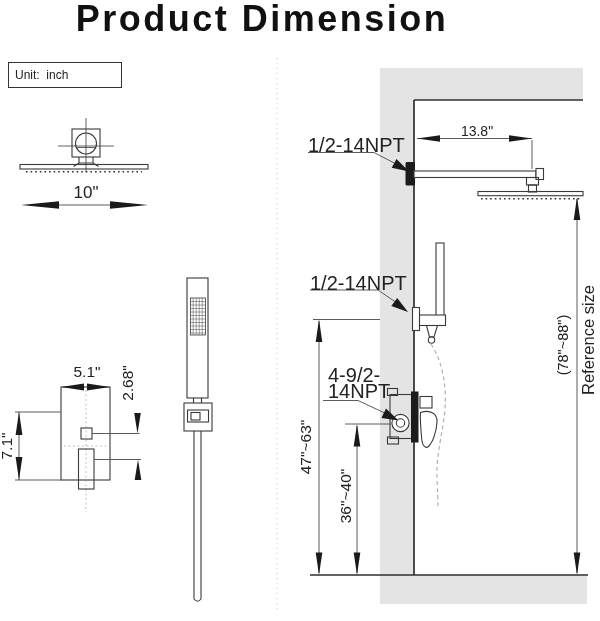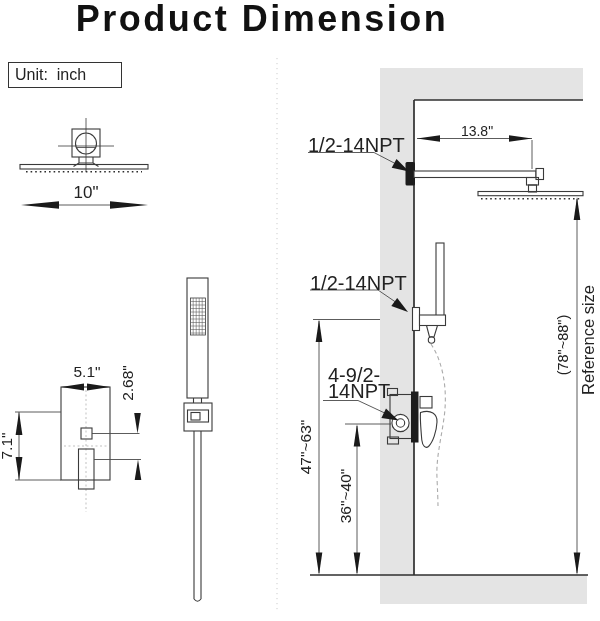--- a/index.html
+++ b/index.html
@@ -19,21 +19,21 @@
   .hose{stroke:#ababab;stroke-width:1.1;stroke-dasharray:4 3;fill:none;}
   .nozzle{stroke:#2f2f2f;stroke-width:1.6;stroke-dasharray:1.6 3;fill:none;}
   .divider{stroke:#cdcdcd;stroke-width:1;stroke-dasharray:1.2 3.8;fill:none;}
   .t{position:absolute;color:#222;white-space:pre;line-height:1.05;}
   .c{transform:translate(-50%,-50%);}
   .v{transform:translate(-50%,-50%) rotate(-90deg);}
   .title{font-size:36px;font-weight:bold;letter-spacing:2.5px;color:#111;}
   .dimtxt{font-size:15.5px;}
   .npt{font-size:20px;}
   .unitbox{position:absolute;left:8px;top:62px;width:106px;height:24px;
-           border:1.6px solid #333;color:#222;font-size:16px;line-height:24px;
+           border:1.6px solid #333;color:#222;font-size:12px;line-height:24px;
            padding-left:6px;white-space:pre;}
 </style>
 </head>
 <body>
 
 <div id="stage">
 
   <svg id="draw" width="600" height="621" viewBox="0 0 600 621">
 
     <path class="divider" d="M277,58 V612"></path>

